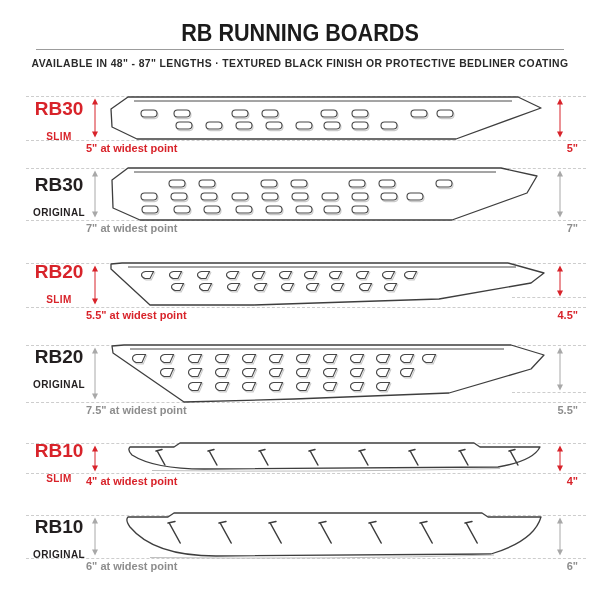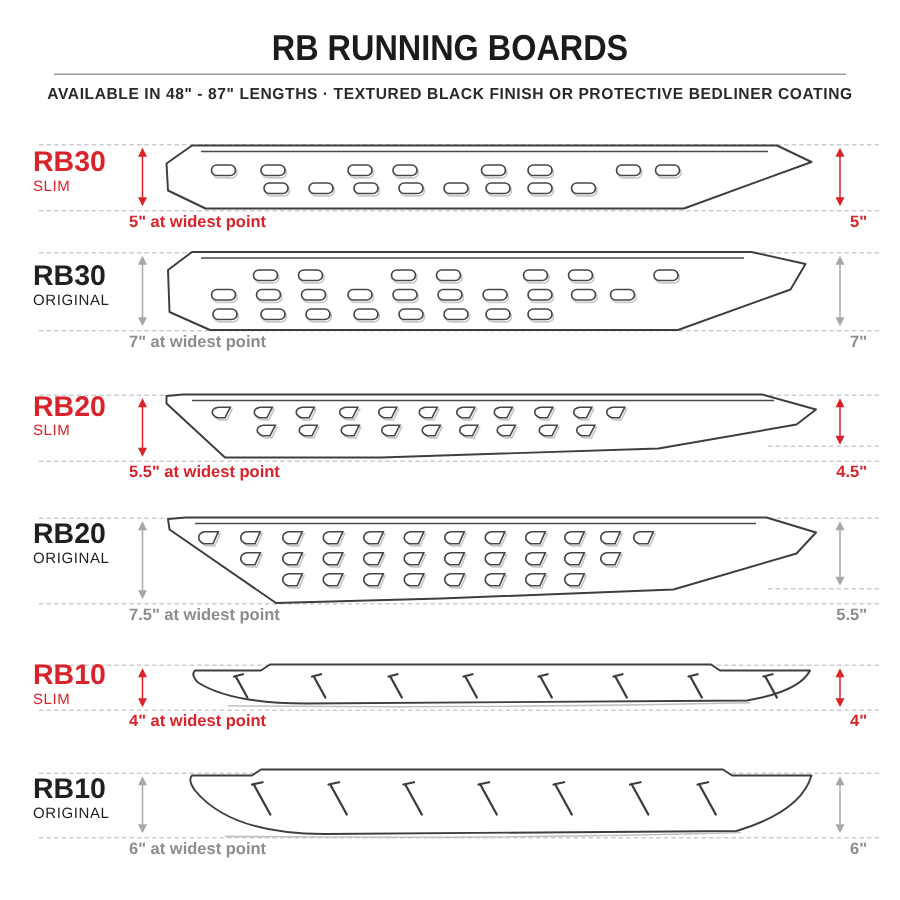--- a/index.html
+++ b/index.html
@@ -8,23 +8,23 @@
   
   .title{position:absolute;top:19px;left:0;width:600px;text-align:center;
          font-size:24px;font-weight:800;color:#1b1b1b;letter-spacing:0;transform:scaleX(.9);}
   .title-rule{position:absolute;top:49px;left:36px;width:528px;height:1px;background:#9c9c9c;}
   .subtitle{position:absolute;top:57px;left:0;width:600px;text-align:center;
             font-size:10.6px;font-weight:700;color:#2a2a2a;letter-spacing:.4px;transform:scaleX(.98);}
   
   .dash{position:absolute;left:26px;width:560px;height:0;border-top:1px dashed #cdcdcd;}
   .dash.short{left:512px;width:74px;}
   
-  .plabel{position:absolute;left:22px;width:74px;line-height:1;}
+  .plabel{position:absolute;left:22px;width:74px;text-align:center;line-height:1;}
   .model{font-size:19px;font-weight:800;}
-  .variant{font-size:10px;font-weight:400;margin-top:2px;letter-spacing:.4px;}
+  .variant{font-size:10px;font-weight:700;margin-top:14px;letter-spacing:.4px;}
   .red{color:#d8232a;}
   .blk{color:#231f20;}
   .graytx{color:#8d8d8d;}
   .widest{position:absolute;left:86px;font-size:11px;font-weight:700;}
   .rdim{position:absolute;left:540px;width:38px;text-align:right;font-size:11px;font-weight:700;}
   
   .dim{position:absolute;}
   .dim.red{color:#d8232a;}
   .dim.gray{color:#a8a8a8;}
   .dim .stem{stroke:currentColor;fill:none;stroke-width:1;}

